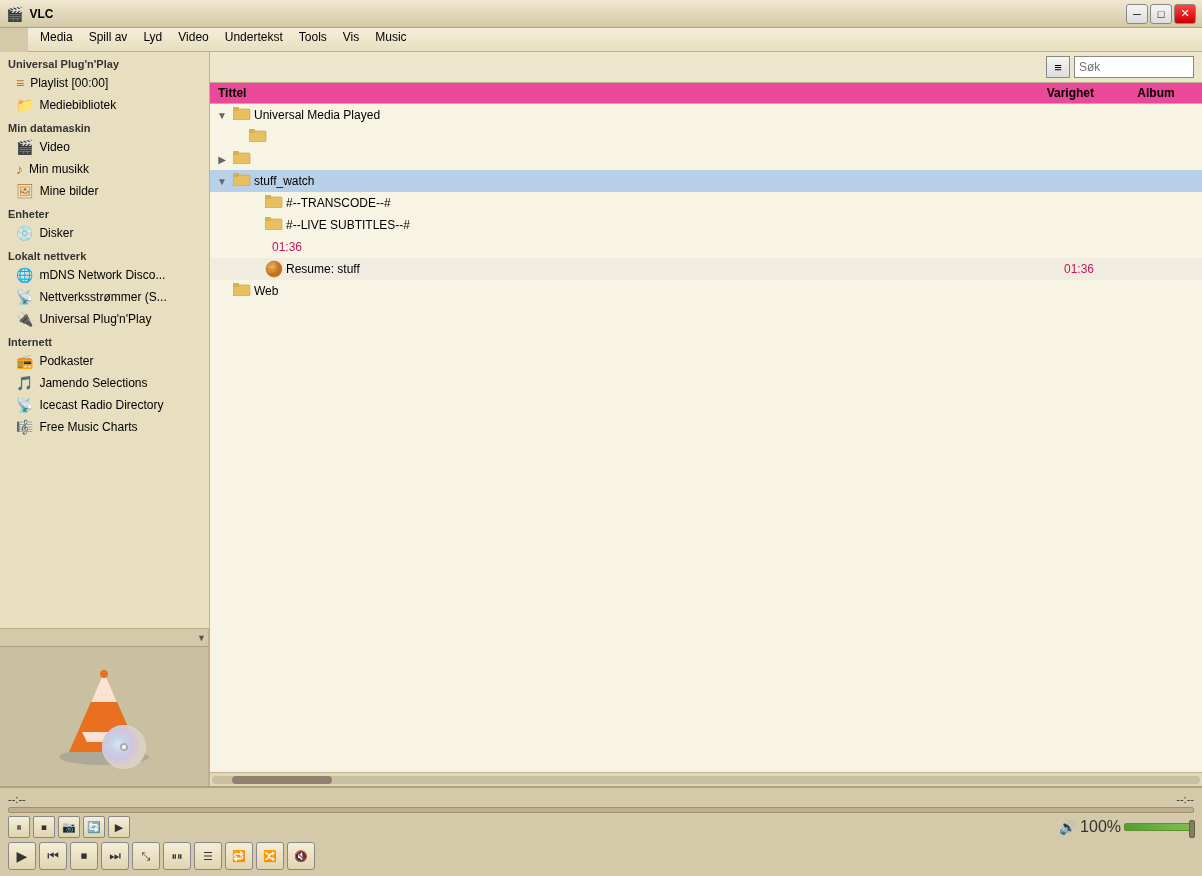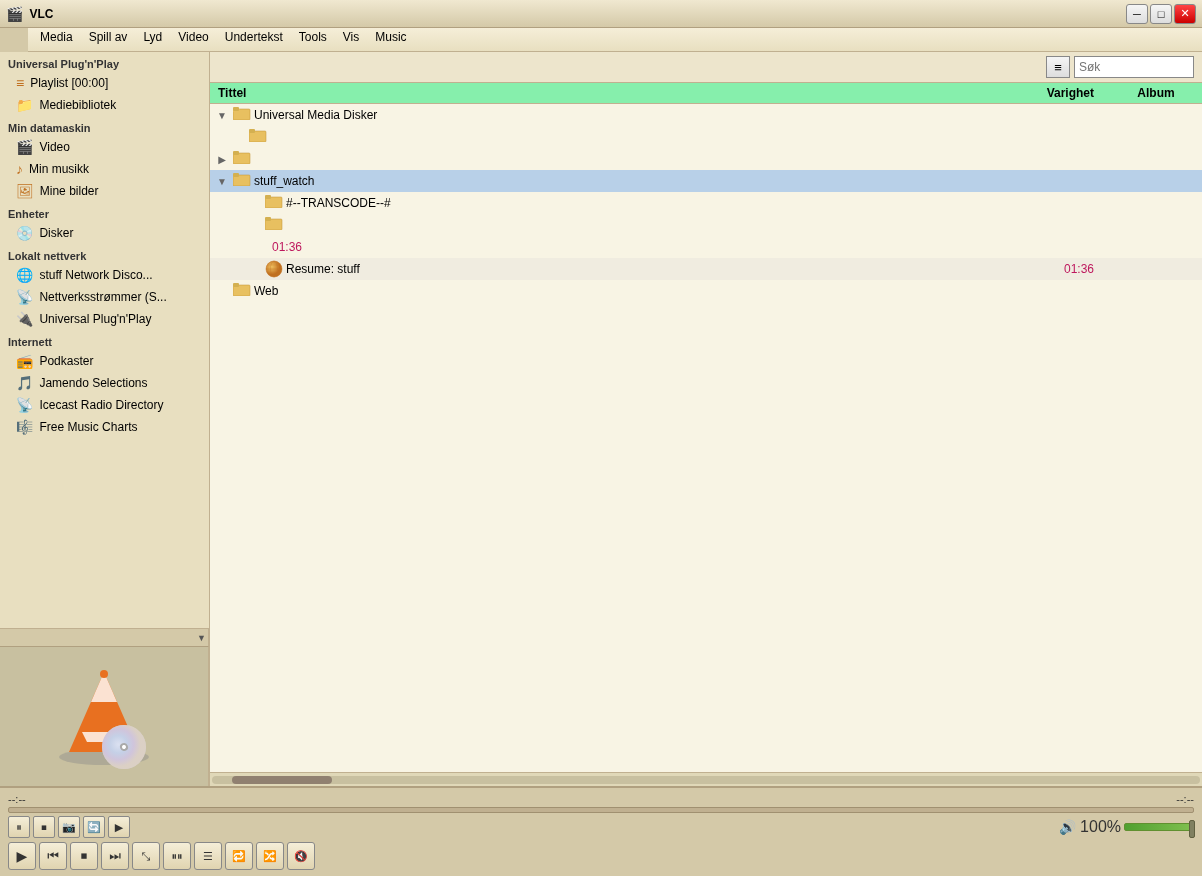--- a/index.html
+++ b/index.html
@@ -73,21 +73,21 @@
       cursor: pointer; display: flex; align-items: center; justify-content: center;
     }
     .search-input {
       width: 120px; height: 22px; border: 1px solid #888; padding: 0 4px;
       background: white; font-size: 12px;
     }
 
     
     .file-tree-header {
       display: flex;
-      background: #86efac;
+      background: #ec4899;
       border-bottom: 1px solid #c0b090;
       font-weight: bold;
       font-size: 12px;
       padding: 3px 0;
     }
     .col-title { flex: 1; padding-left: 8px; }
     .col-duration { width: 100px; text-align: right; padding-right: 8px; }
     .col-album { width: 100px; text-align: center; padding-left: 8px; }
 
     .file-tree {
@@ -335,21 +335,21 @@
 
         <div class="sidebar-section-header">Enheter</div>
         <div class="sidebar-item">
           <span style="color:#c07020; font-size:14px;">💿</span>
           <span>Disker</span>
         </div>
 
         <div class="sidebar-section-header">Lokalt nettverk</div>
         <div class="sidebar-item">
           <span style="color:#c07020; font-size:14px;">🌐</span>
-          <span>stuff Network Disco...</span>
+          <span>mDNS Network Disco...</span>
         </div>
         <div class="sidebar-item">
           <span style="color:#c07020; font-size:14px;">📡</span>
           <span>Nettverksstrømmer (S...</span>
         </div>
         <div class="sidebar-item">
           <span style="color:#c07020; font-size:14px;">🔌</span>
           <span>Universal Plug'n'Play</span>
         </div>
 
@@ -424,21 +424,21 @@
           <div class="tree-row-content">
             <span class="tree-indent" style="width:4px;"></span>
             <span class="tree-expand">▼</span>
             <span class="tree-icon">
               <svg width="18" height="14" viewBox="0 0 18 14">
                   <rect x="0" y="3" width="17" height="11" rx="1" fill="#e8c060" stroke="#c09030" stroke-width="0.5"></rect>
                   <rect x="0" y="3" width="7" height="3" rx="1" fill="#e8c060"></rect>
                   <rect x="0" y="1" width="6" height="4" rx="1" fill="#d4b050"></rect>
                 </svg>
             </span>
-            <span class="tree-label">Universal Media Disker</span>
+            <span class="tree-label">Universal Media Played</span>
           </div>
           <span class="tree-duration"></span>
           <span class="tree-album"></span>
         </div>
 
         <div class="tree-row">
           <div class="tree-row-content">
             <span class="tree-indent" style="width:20px;"></span>
             <span class="tree-expand" style="color:transparent;"> </span>
             <span class="tree-icon">
@@ -502,20 +502,21 @@
         <div class="tree-row">
           <div class="tree-row-content">
             <span class="tree-indent" style="width:36px;"></span>
             <span class="tree-expand" style="color:transparent;"> </span>
             <span class="tree-icon">
               <svg width="18" height="14" viewBox="0 0 18 14">
                   <rect x="0" y="3" width="17" height="11" rx="1" fill="#e8c060" stroke="#c09030" stroke-width="0.5"></rect>
                   <rect x="0" y="1" width="6" height="4" rx="1" fill="#d4b050"></rect>
                 </svg>
             </span>
+            <span class="tree-label">#--LIVE SUBTITLES--#</span>
           </div>
           <span class="tree-duration"></span>
           <span class="tree-album"></span>
         </div>
 
         <div class="tree-row">
           <span class="tree-duration">01:36</span>
           <span class="tree-album"></span>
         </div>
 

